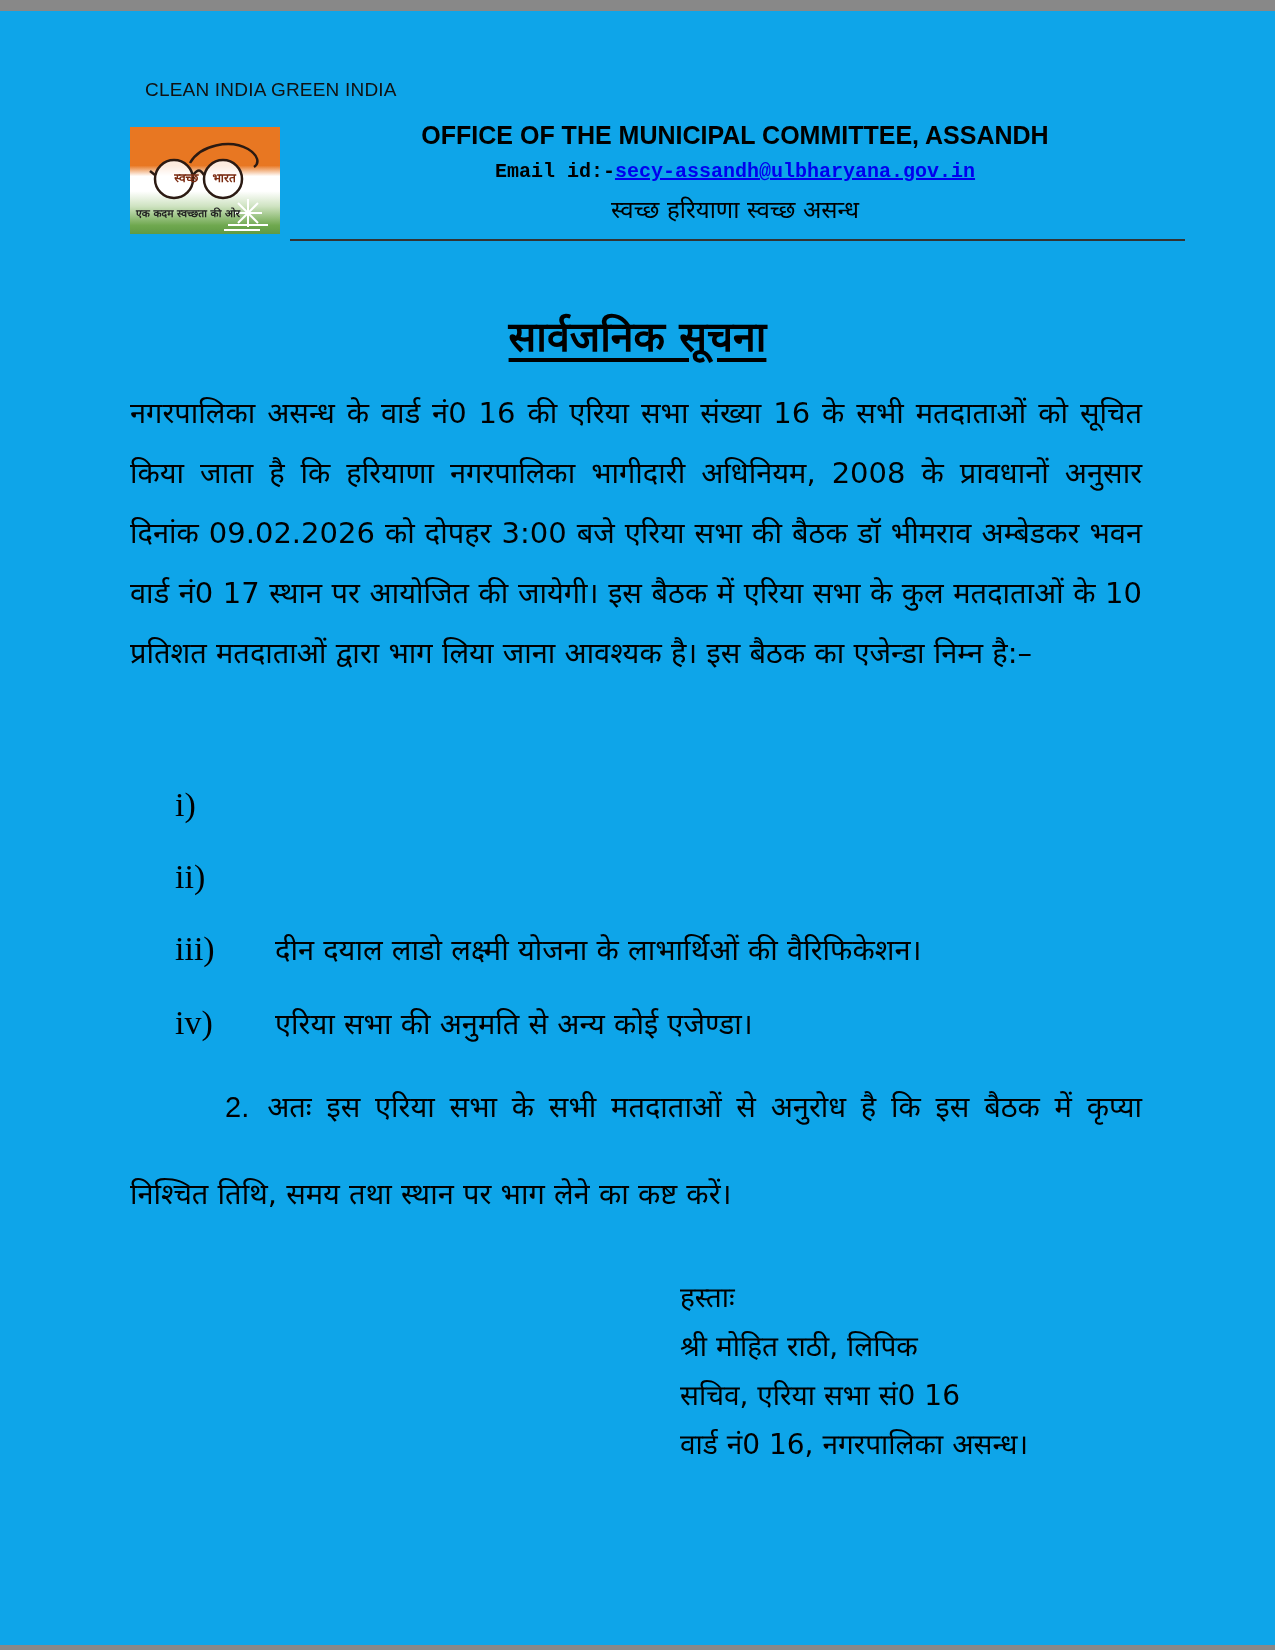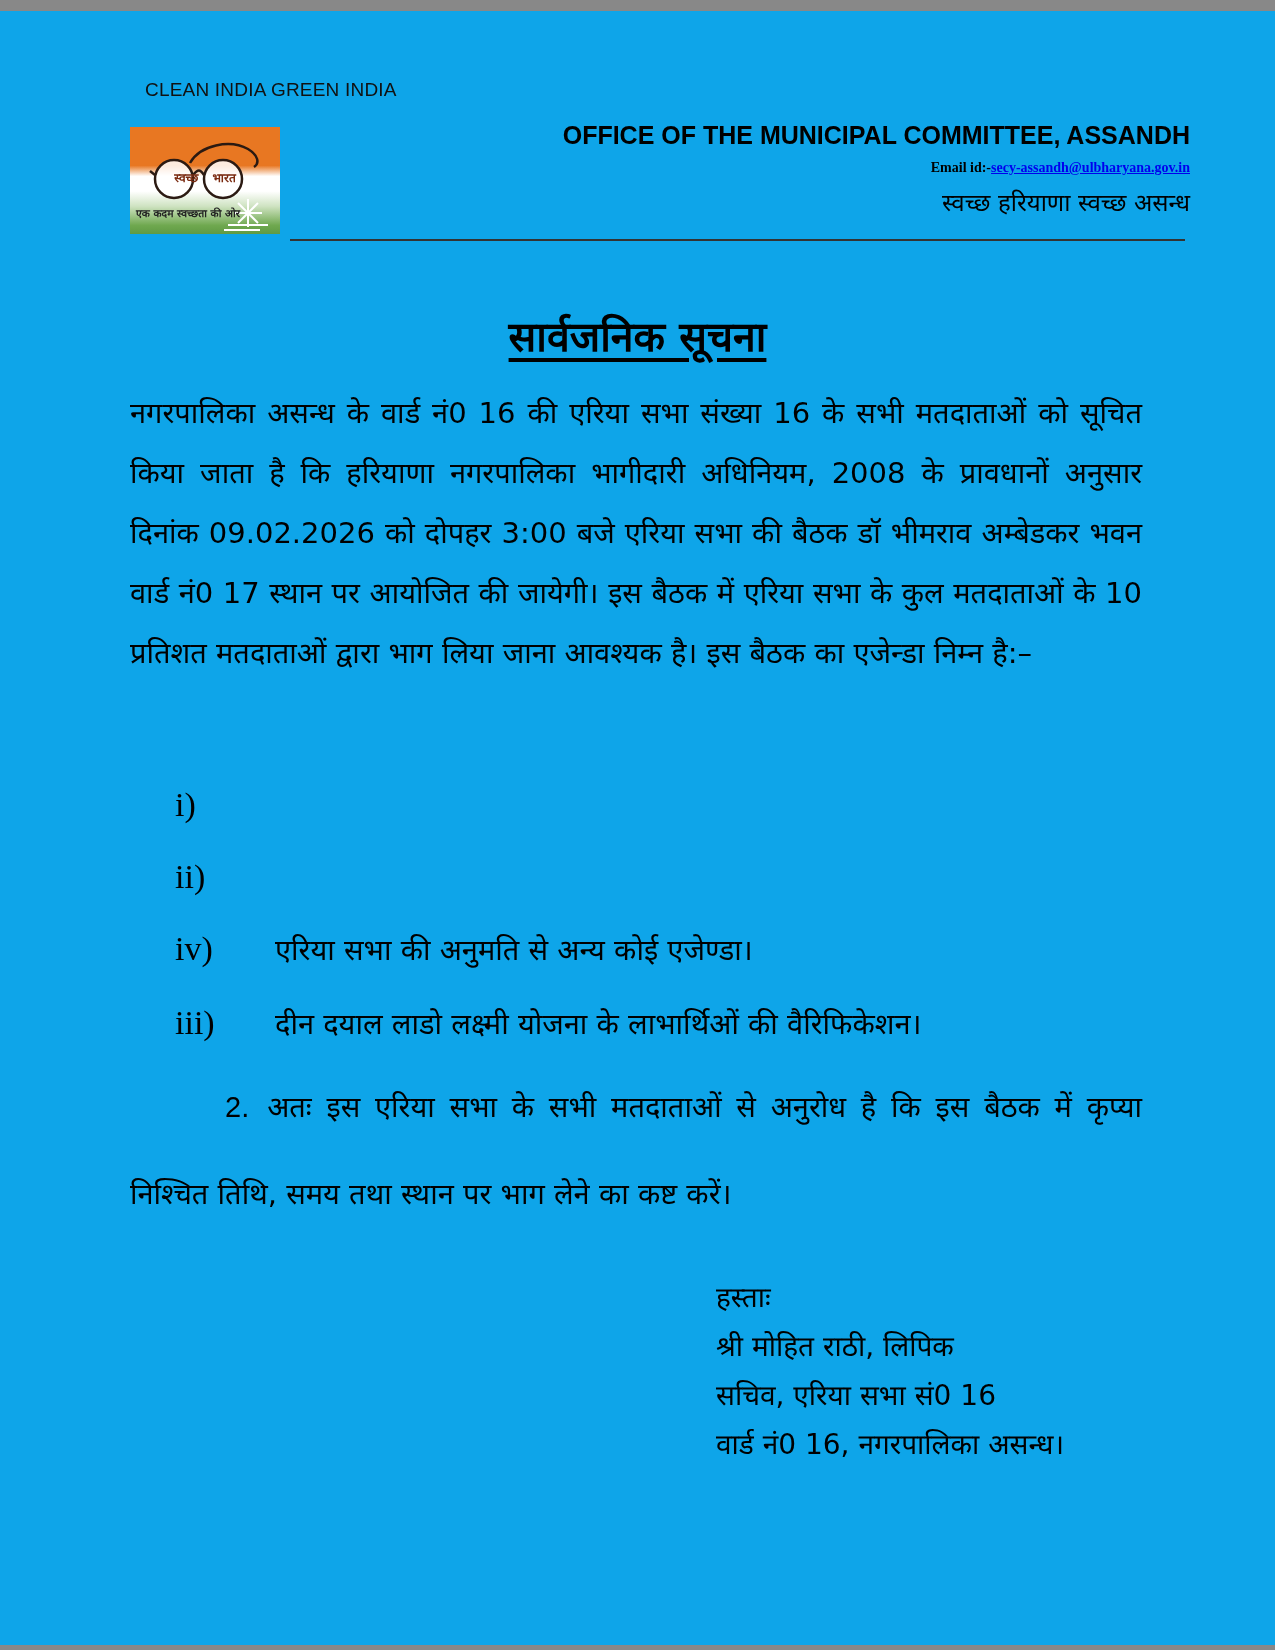--- a/index.html
+++ b/index.html
@@ -60,32 +60,32 @@
   .logo-caption {
     position: absolute;
     bottom: 14px;
     left: 6px;
     font-size: 10.5px;
     font-weight: bold;
     color: #222;
     white-space: nowrap;
   }
   
-  .header-text { flex: 1 1 auto; text-align: right; padding-top: 2px; }
+  .header-text { flex: 1 1 auto; text-align: center; padding-top: 2px; }
   .office-title {
     font-family: "Liberation Sans", sans-serif;
     font-weight: bold;
     font-size: 25px;
     color: #000;
   }
   .email-line {
     margin-top: 10px;
-    font-family: Liberation Serif, serif;
-    font-weight: bold;
-    font-size: 14px;
+    font-family: Liberation Mono, monospace;
+    font-weight: bold;
+    font-size: 20px;
   }
   .email-link { color: #0000ee; text-decoration: underline; }
   .header-subtitle {
     margin-top: 9px;
     font-size: 24px;
     color: #000;
   }
   .header-rule {
     position: absolute;
     left: 290px;
@@ -139,21 +139,21 @@
     top: 1053px;
     width: 1012px;
     font-size: 29px;
     line-height: 87px;
     text-align: justify;
     text-indent: 95px;
   }
   .para2-num { font-family: "Liberation Sans", sans-serif; padding-right: 18px; }
   .signature {
     position: absolute;
-    left: 716px;
+    left: 680px;
     top: 1262px;
     font-size: 28px;
     line-height: 49px;
   }
 </style>
 </head>
 <body>
 
 <div class="page">
 
@@ -207,26 +207,26 @@
   <p class="para1">नगरपालिका असन्ध के वार्ड नं0 16 की एरिया सभा संख्या 16 के सभी मतदाताओं को सूचित किया जाता है कि हरियाणा नगरपालिका भागीदारी अधिनियम, 2008 के प्रावधानों अनुसार दिनांक 09.02.2026 को दोपहर 3:00 बजे एरिया सभा की बैठक डॉ भीमराव अम्बेडकर भवन वार्ड नं0 17 स्थान पर आयोजित की जायेगी। इस बैठक में एरिया सभा के कुल मतदाताओं के 10 प्रतिशत मतदाताओं द्वारा भाग लिया जाना आवश्यक है। इस बैठक का एजेन्डा निम्न है:–</p>
 
   <div class="agenda">
     <div class="agenda-item">
       <span class="agenda-marker">i)</span>
     </div>
     <div class="agenda-item">
       <span class="agenda-marker">ii)</span>
     </div>
     <div class="agenda-item">
+      <span class="agenda-marker">iii)</span>
+      <span class="agenda-text">दीन दयाल लाडो लक्ष्मी योजना के लाभार्थिओं की वैरिफिकेशन।</span>
+    </div>
+    <div class="agenda-item">
       <span class="agenda-marker">iv)</span>
       <span class="agenda-text">एरिया सभा की अनुमति से अन्य कोई एजेण्डा।</span>
-    </div>
-    <div class="agenda-item">
-      <span class="agenda-marker">iii)</span>
-      <span class="agenda-text">दीन दयाल लाडो लक्ष्मी योजना के लाभार्थिओं की वैरिफिकेशन।</span>
     </div>
   </div>
 
   <p class="para2"><span class="para2-num">2.</span><span>अतः इस एरिया सभा के सभी मतदाताओं से अनुरोध है कि इस बैठक में कृप्या निश्चित तिथि, समय तथा स्थान पर भाग लेने का कष्ट करें।</span></p>
 
   <div class="signature">
     <div>हस्ताः</div>
     <div>श्री मोहित राठी, लिपिक</div>
     <div>सचिव, एरिया सभा सं0 16</div>
     <div>वार्ड नं0 16, नगरपालिका असन्ध।</div>

